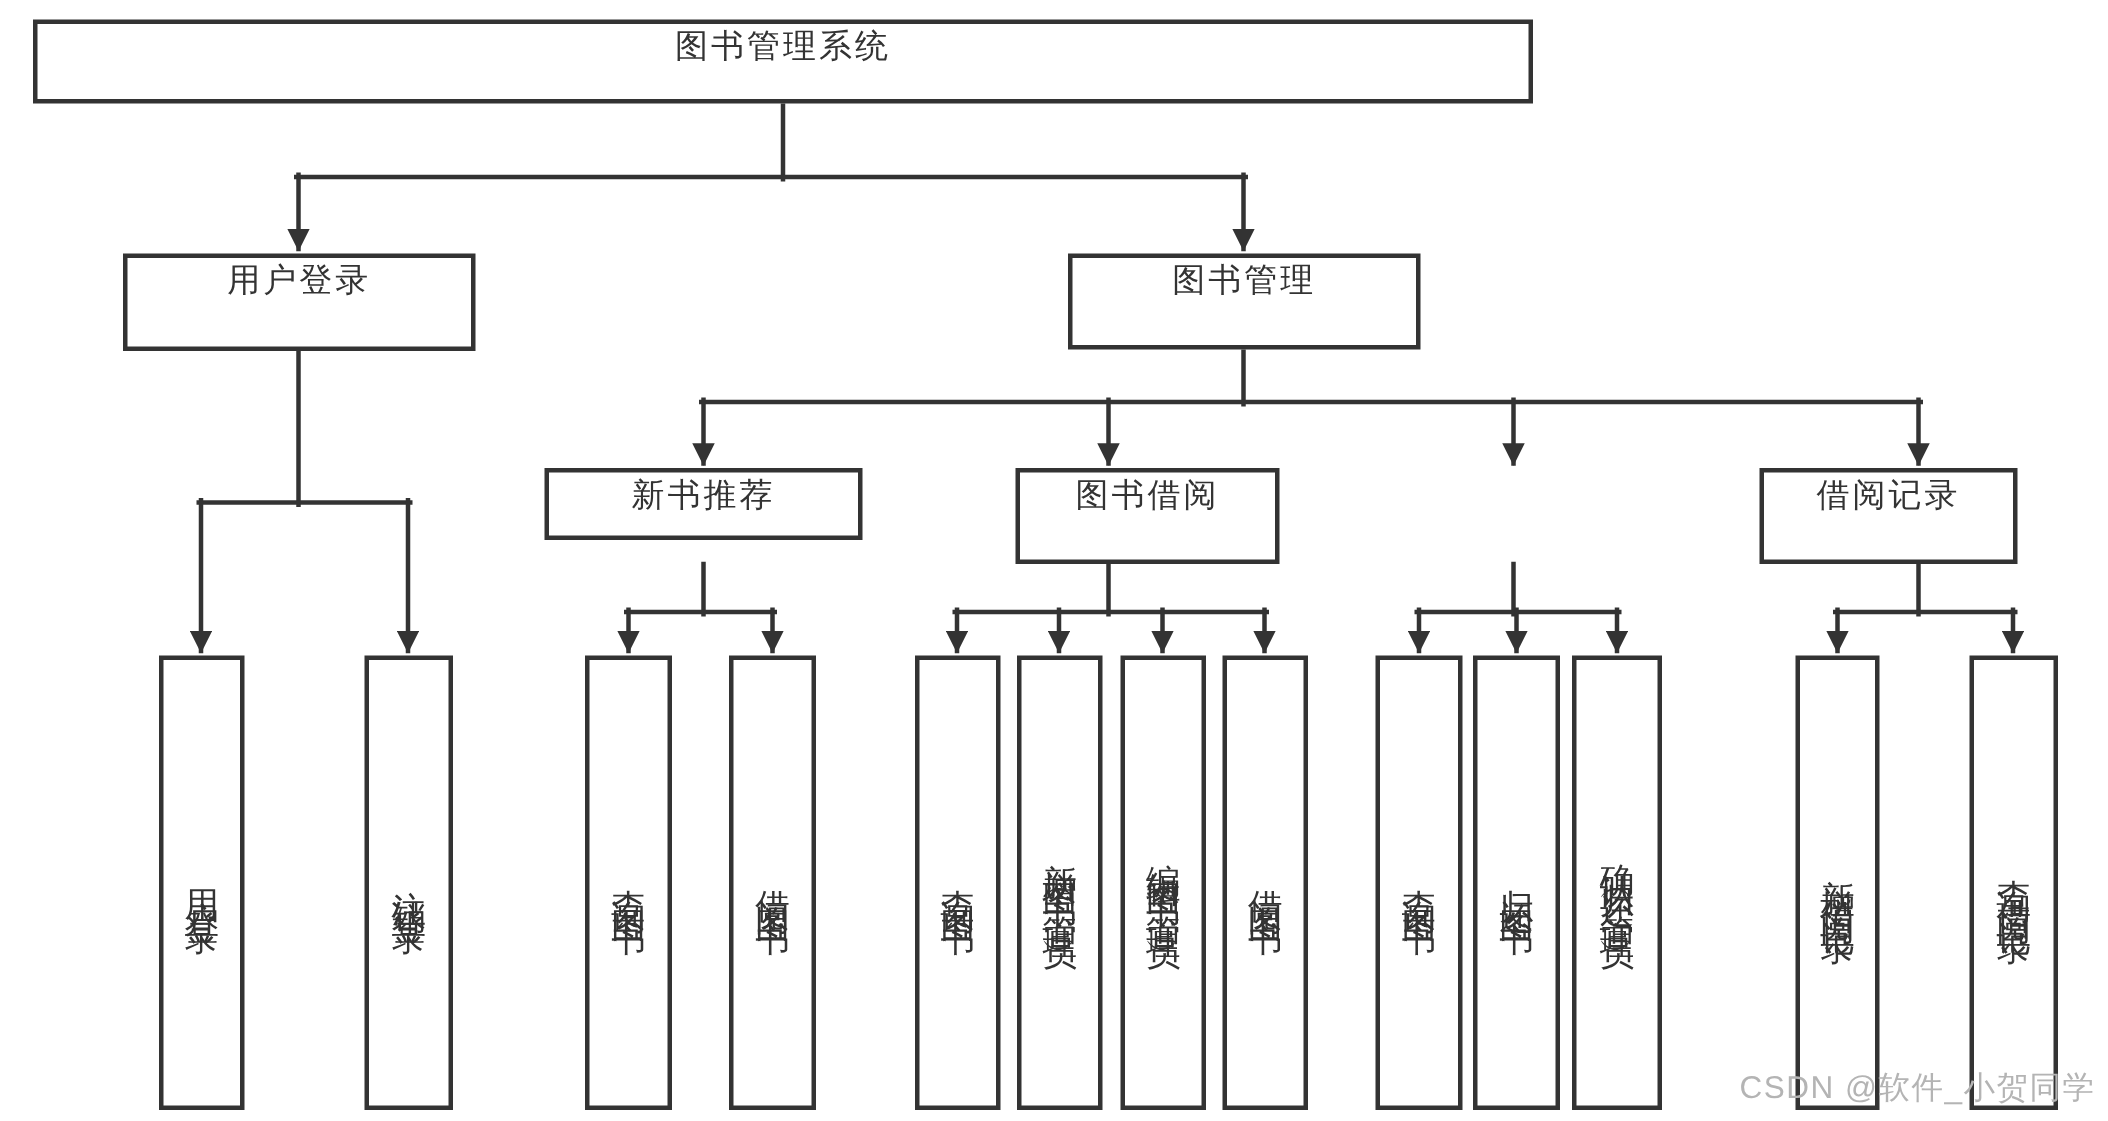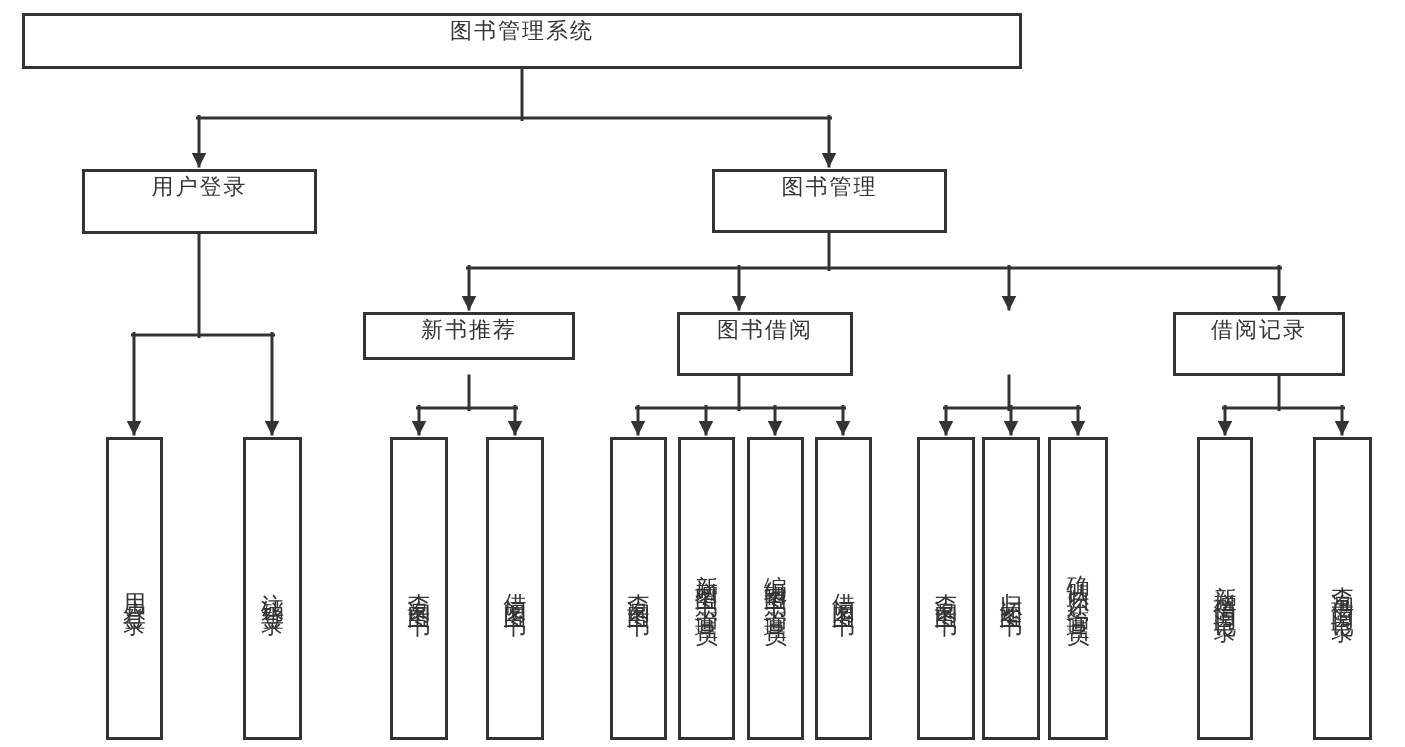--- a/index.html
+++ b/index.html
@@ -176,13 +176,14 @@
     <span class="vlabel">确认归还（管理员）</span>
   </div>
 
   <div class="node vnode" style="left:1197px; top:437px; width:56px; height:303px;">
     <span class="vlabel">新增借阅记录</span>
   </div>
   <div class="node vnode" style="left:1313px; top:437px; width:59px; height:303px;">
     <span class="vlabel">查询借阅记录</span>
   </div>
 
+  <div class="watermark">CSDN @软件_小贺同学</div>
 </div>
 
 </body></html>

